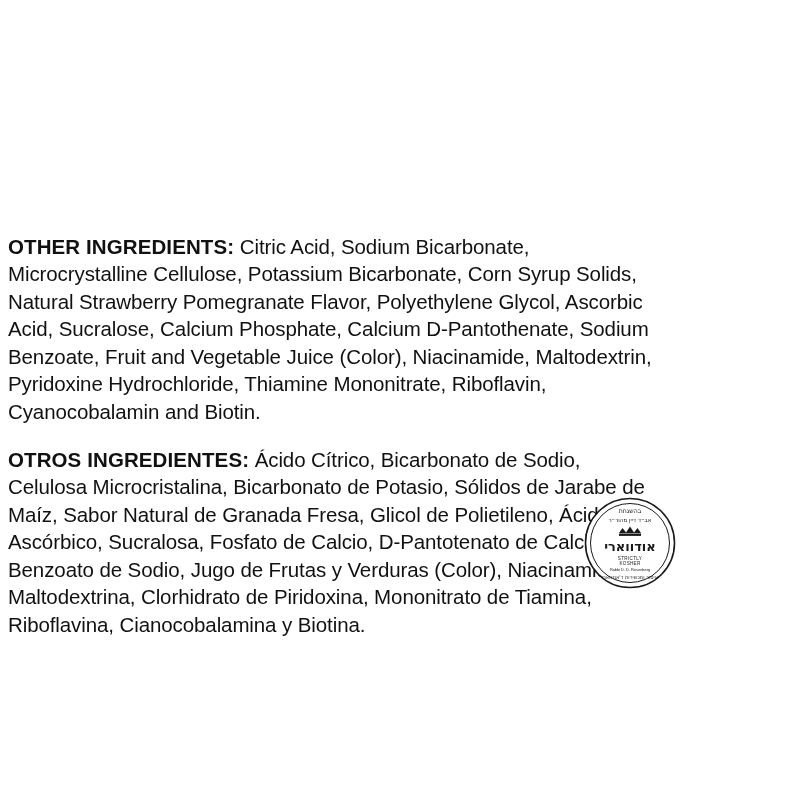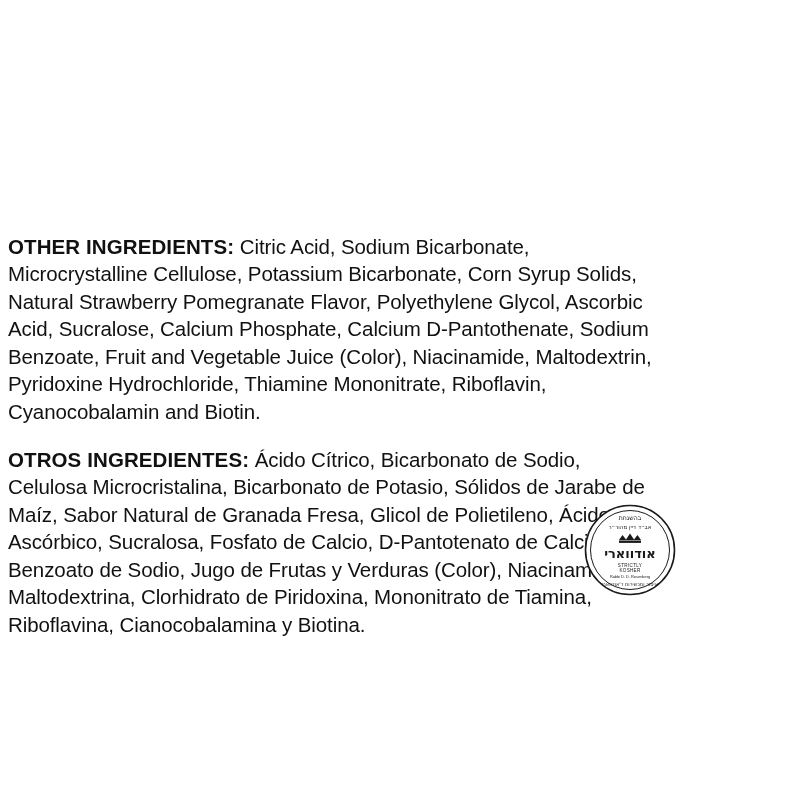--- a/index.html
+++ b/index.html
@@ -34,21 +34,21 @@
   .heading {
     font-weight: bold;
     letter-spacing: 0.1px;
   }
   .body-text {
     font-weight: normal;
   }
   .kosher-seal {
     position: absolute;
     right: 56px;
-    bottom: 204px;
+    bottom: 211px;
     width: 92px;
     height: 92px;
   }
   .kosher-seal svg {
     display: block;
     width: 92px;
     height: 92px;
   }
   .seal-text {
     font-family: "DejaVu Sans", sans-serif;

